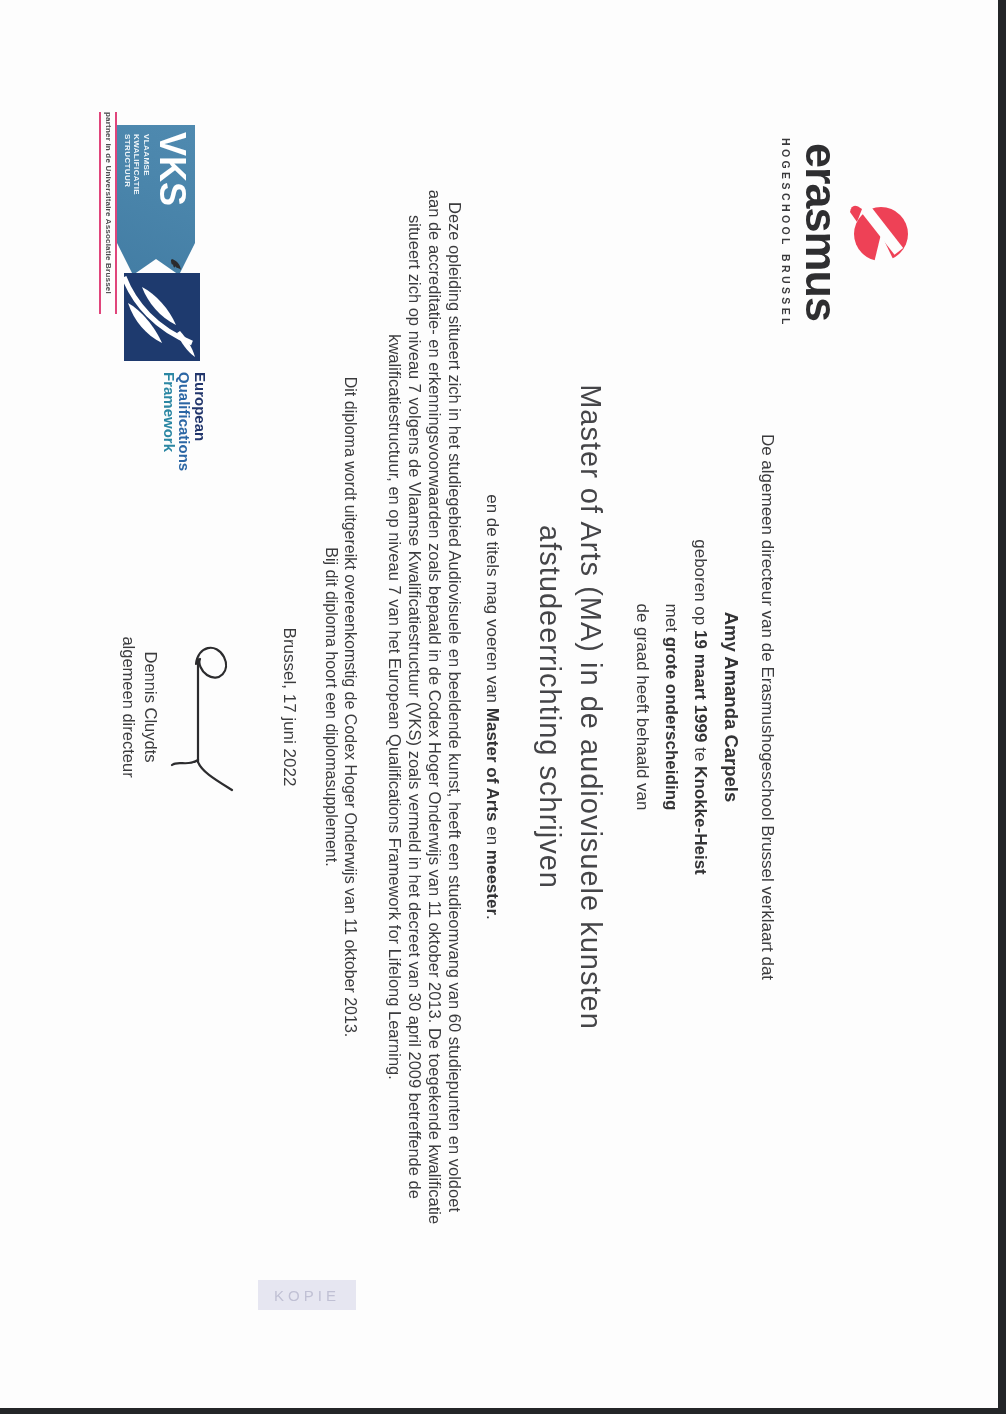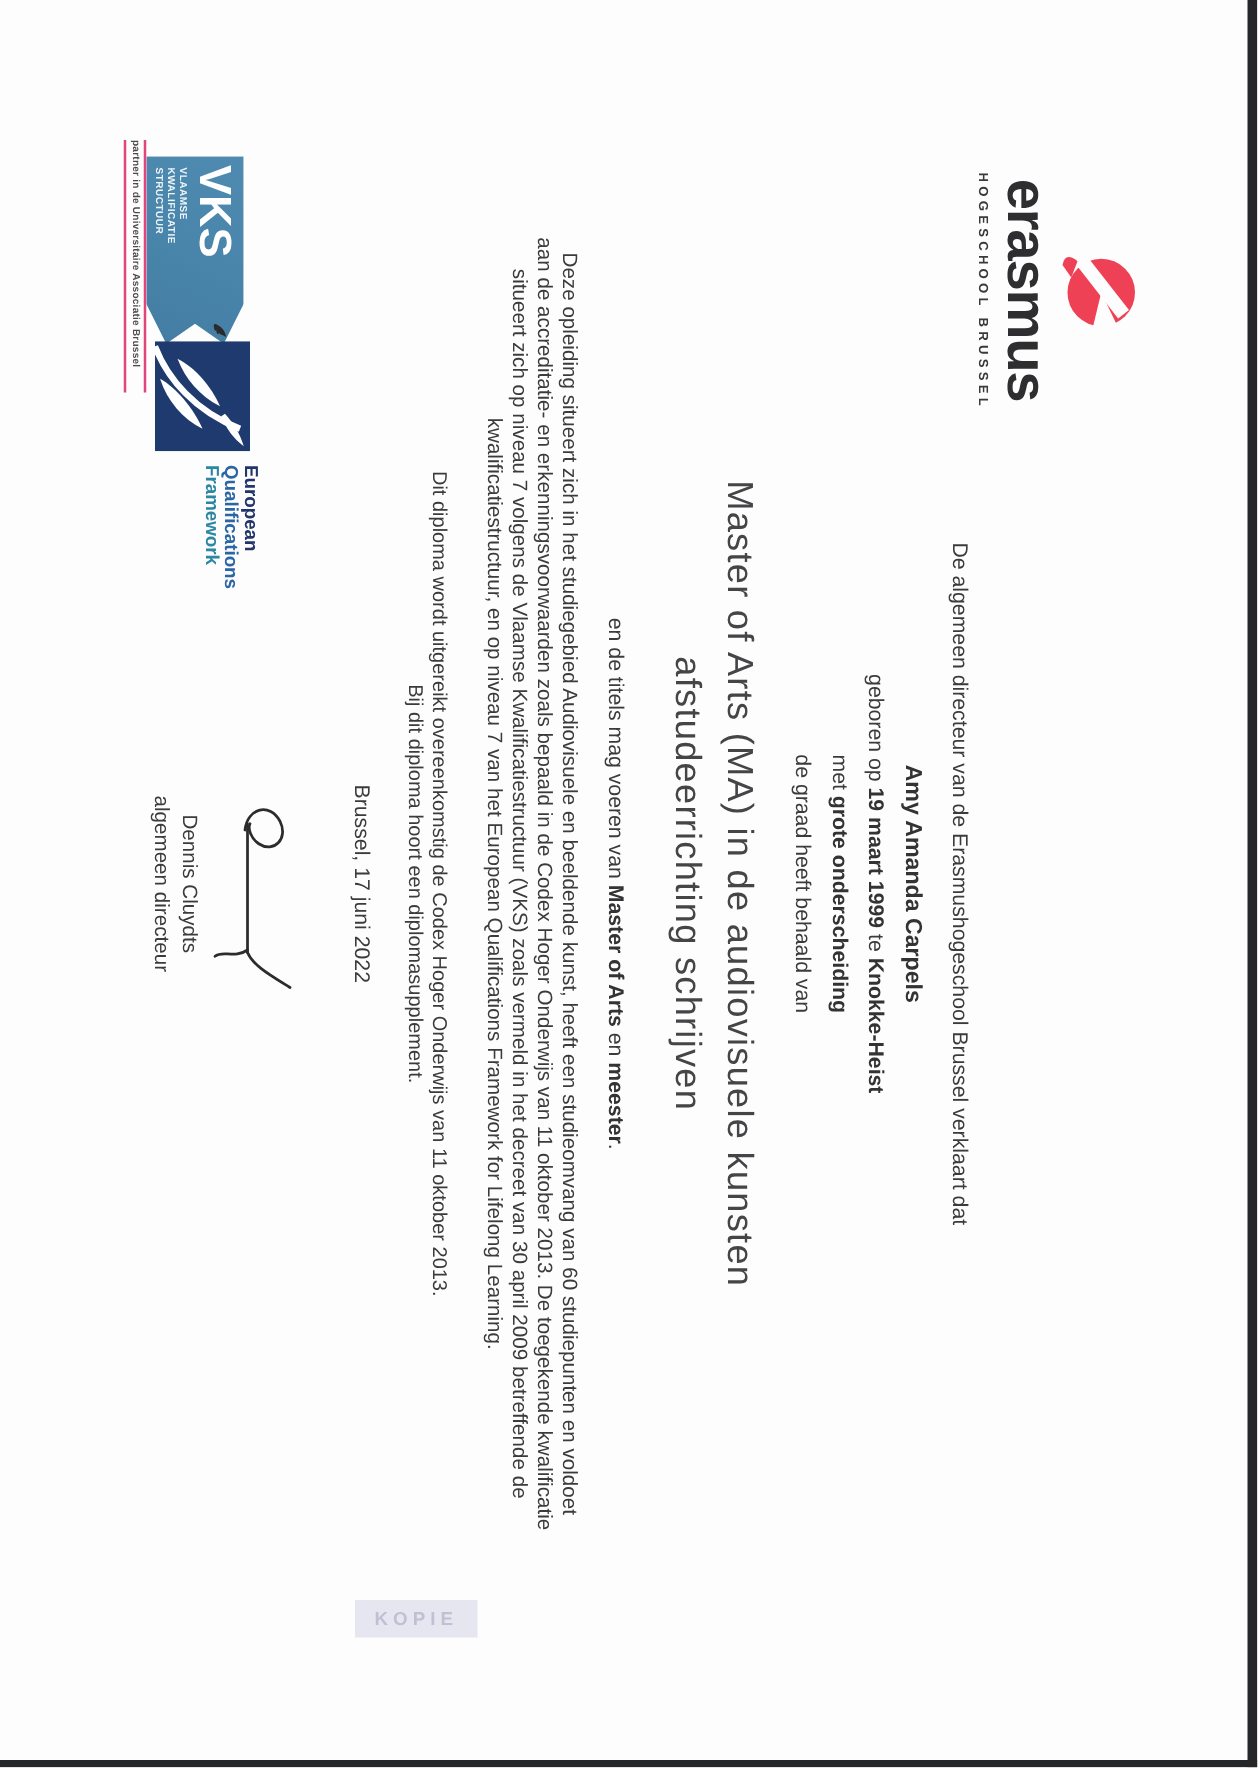--- a/index.html
+++ b/index.html
@@ -53,22 +53,22 @@
 
   
   .eqf{position:absolute;left:273px;top:794px;}
   .eqf-square{position:absolute;left:0;top:12px;}
   .eqf-text{position:absolute;left:99px;top:4px;font-size:15px;font-weight:700;line-height:15.5px;text-align:left;}
   .eqf-l1{color:#21356b;}
   .eqf-l2{color:#2b66a4;}
   .eqf-l3{color:#2b87a3;}
 
   
-  .stamp{position:absolute;left:284px;top:1280px;width:98px;height:30px;background:rgba(226,226,239,0.85);
-    color:#c0c0d4;font-size:15px;font-weight:700;letter-spacing:4px;display:flex;align-items:center;
+  .stamp{position:absolute;left:258px;top:1280px;width:98px;height:30px;background:rgba(226,226,239,0.85);
+    color:#c0c0d4;font-size:15px;font-weight:400;letter-spacing:4px;display:flex;align-items:center;
     justify-content:center;filter:blur(0.5px);}
 </style>
 </head>
 <body>
 
 <div class="viewport">
   <div class="doc">
 
     <div class="edge-top"></div>
     <div class="edge-right"></div>

